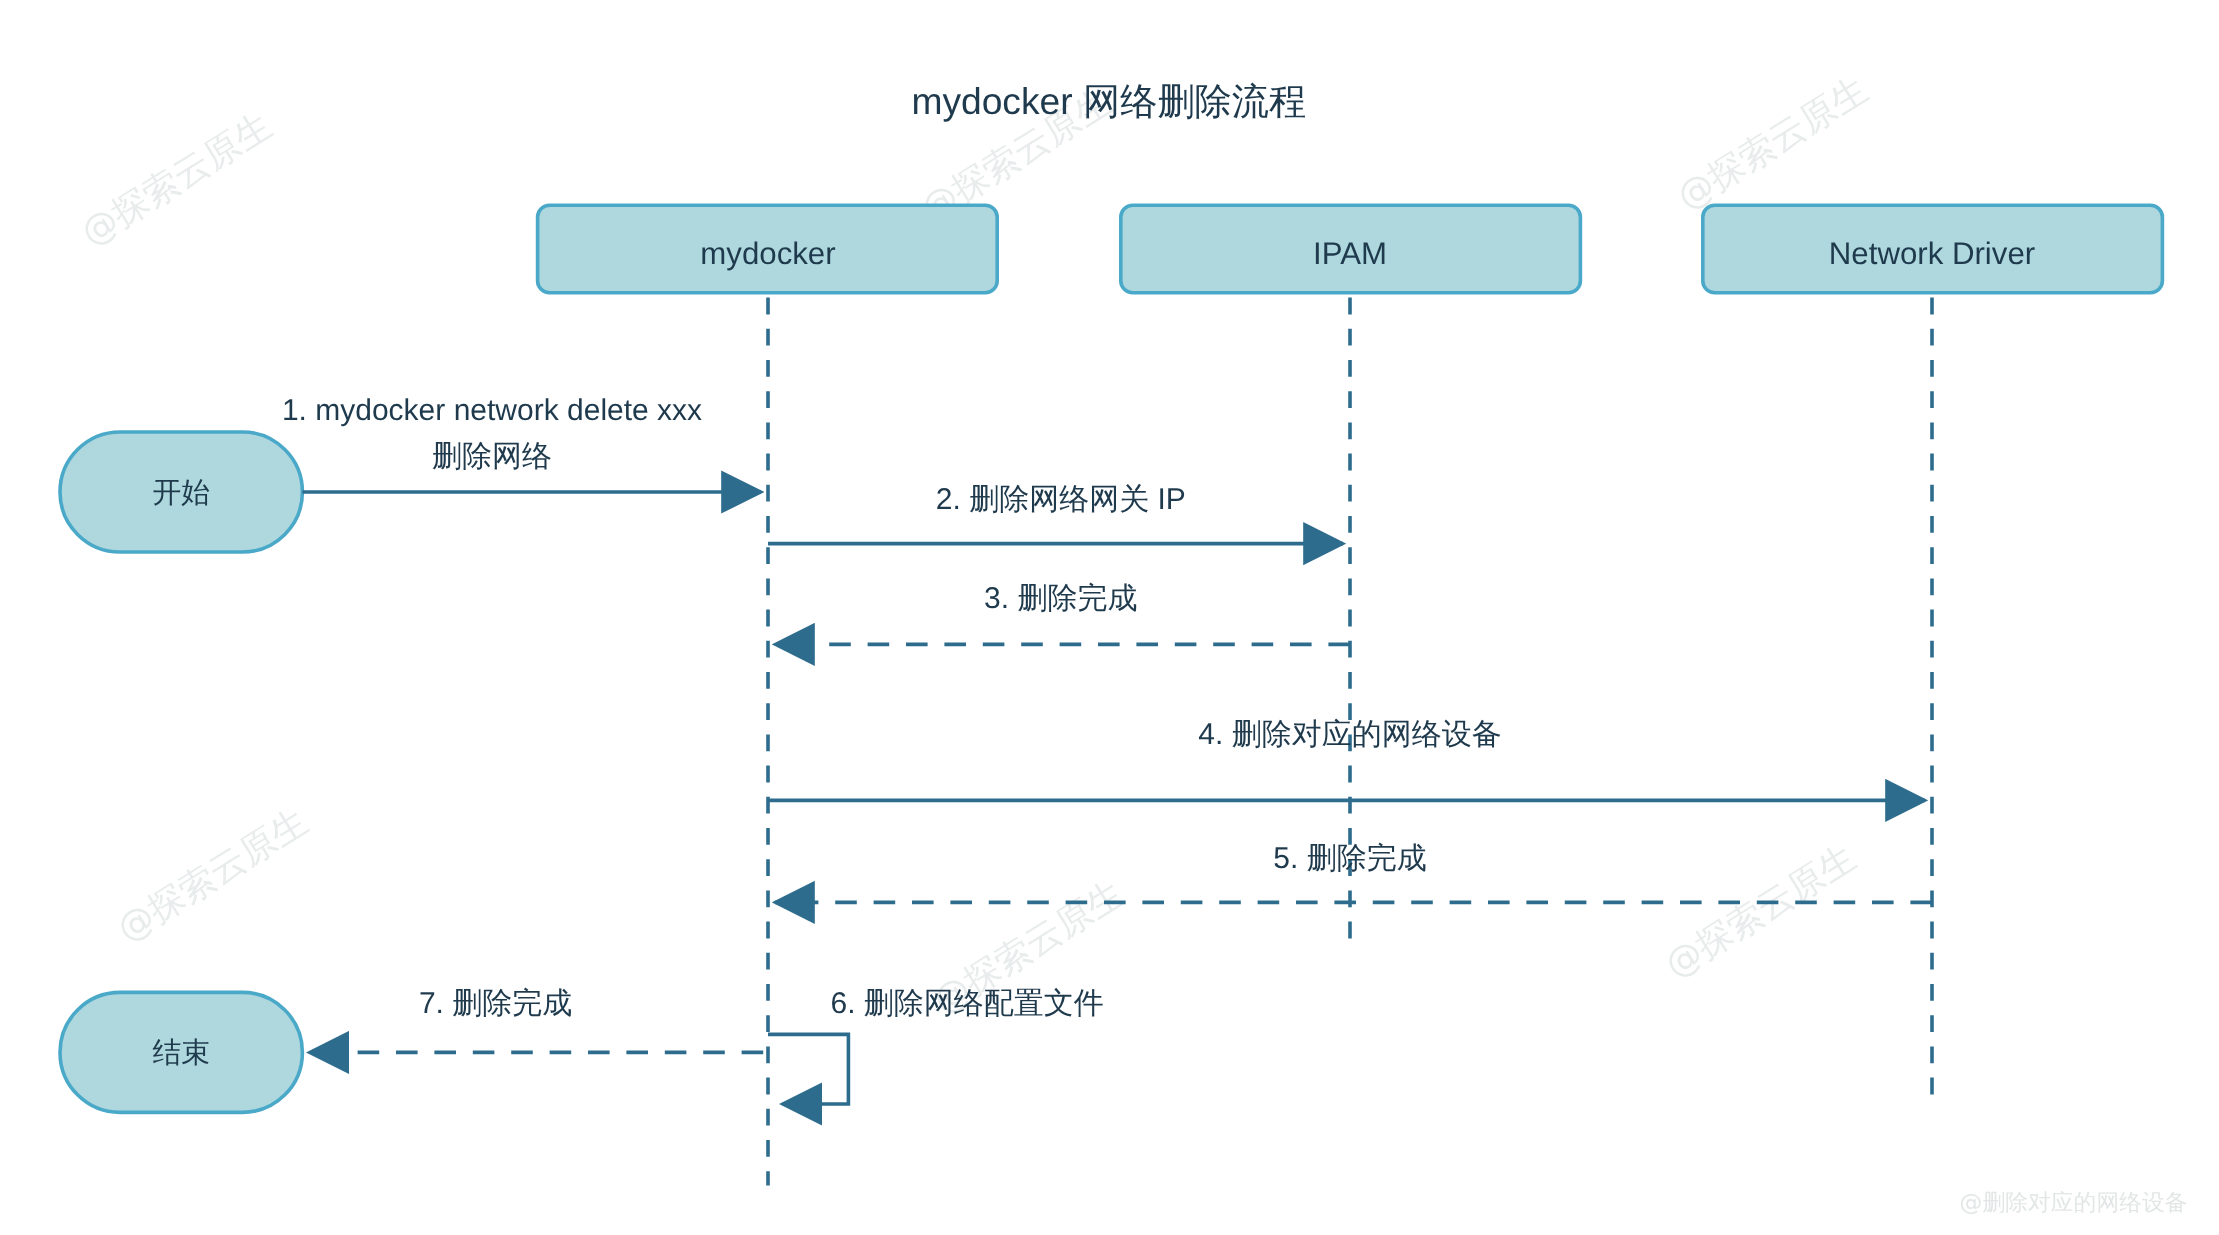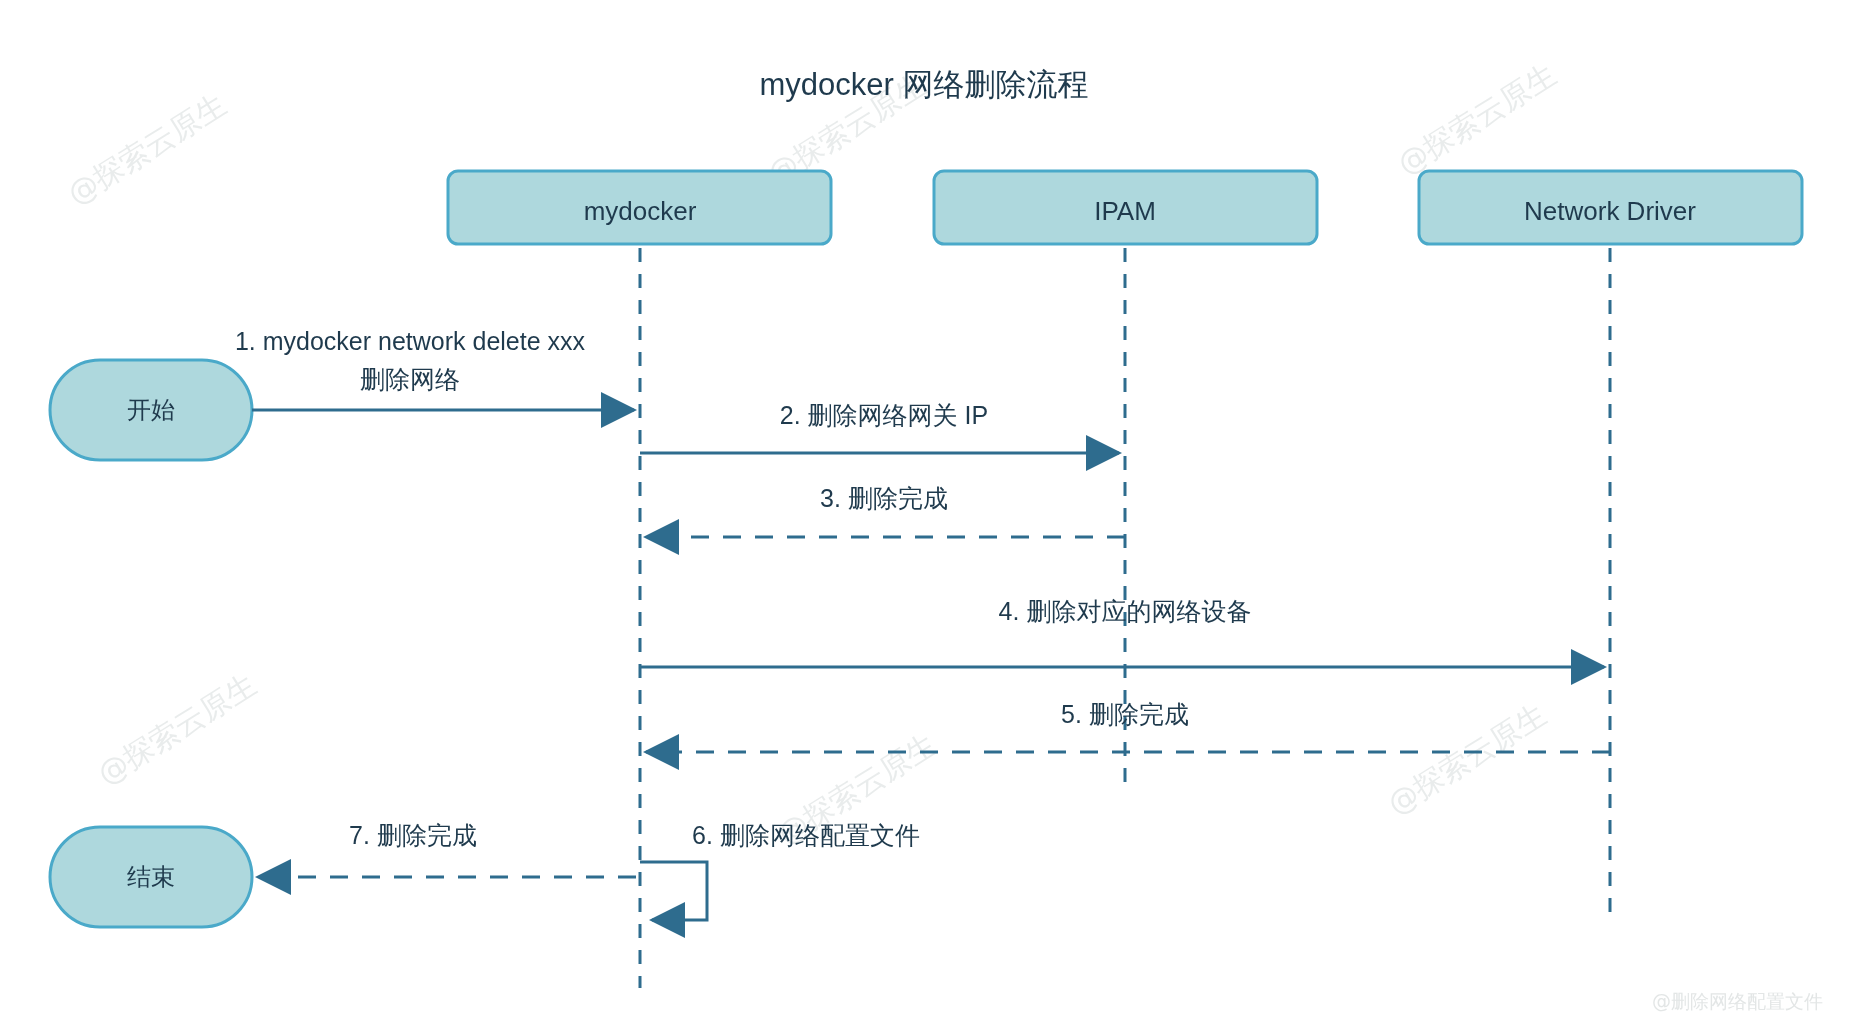--- a/index.html
+++ b/index.html
@@ -143,14 +143,14 @@
       <text class="t-msg" x="806" y="844" text-anchor="middle">6. 删除网络配置文件</text>
       <path d="M 640 862 L 707 862 L 707 920 L 652 920" fill="none" stroke="#2e6c8e" stroke-width="3" marker-end="url(#arrowSolid)"></path>
     </g>
 
     <g>
       <text class="t-msg" x="413" y="844" text-anchor="middle">7. 删除完成</text>
       <line x1="636" y1="877" x2="258" y2="877" stroke="#2e6c8e" stroke-width="3" stroke-dasharray="18 14" marker-end="url(#arrowDash)"></line>
     </g>
   </svg>
 
-  <div class="wm-corner">@删除网络配置文件</div>
+  <div class="wm-corner">@删除对应的网络设备</div>
 </div>
 
 </body></html>

